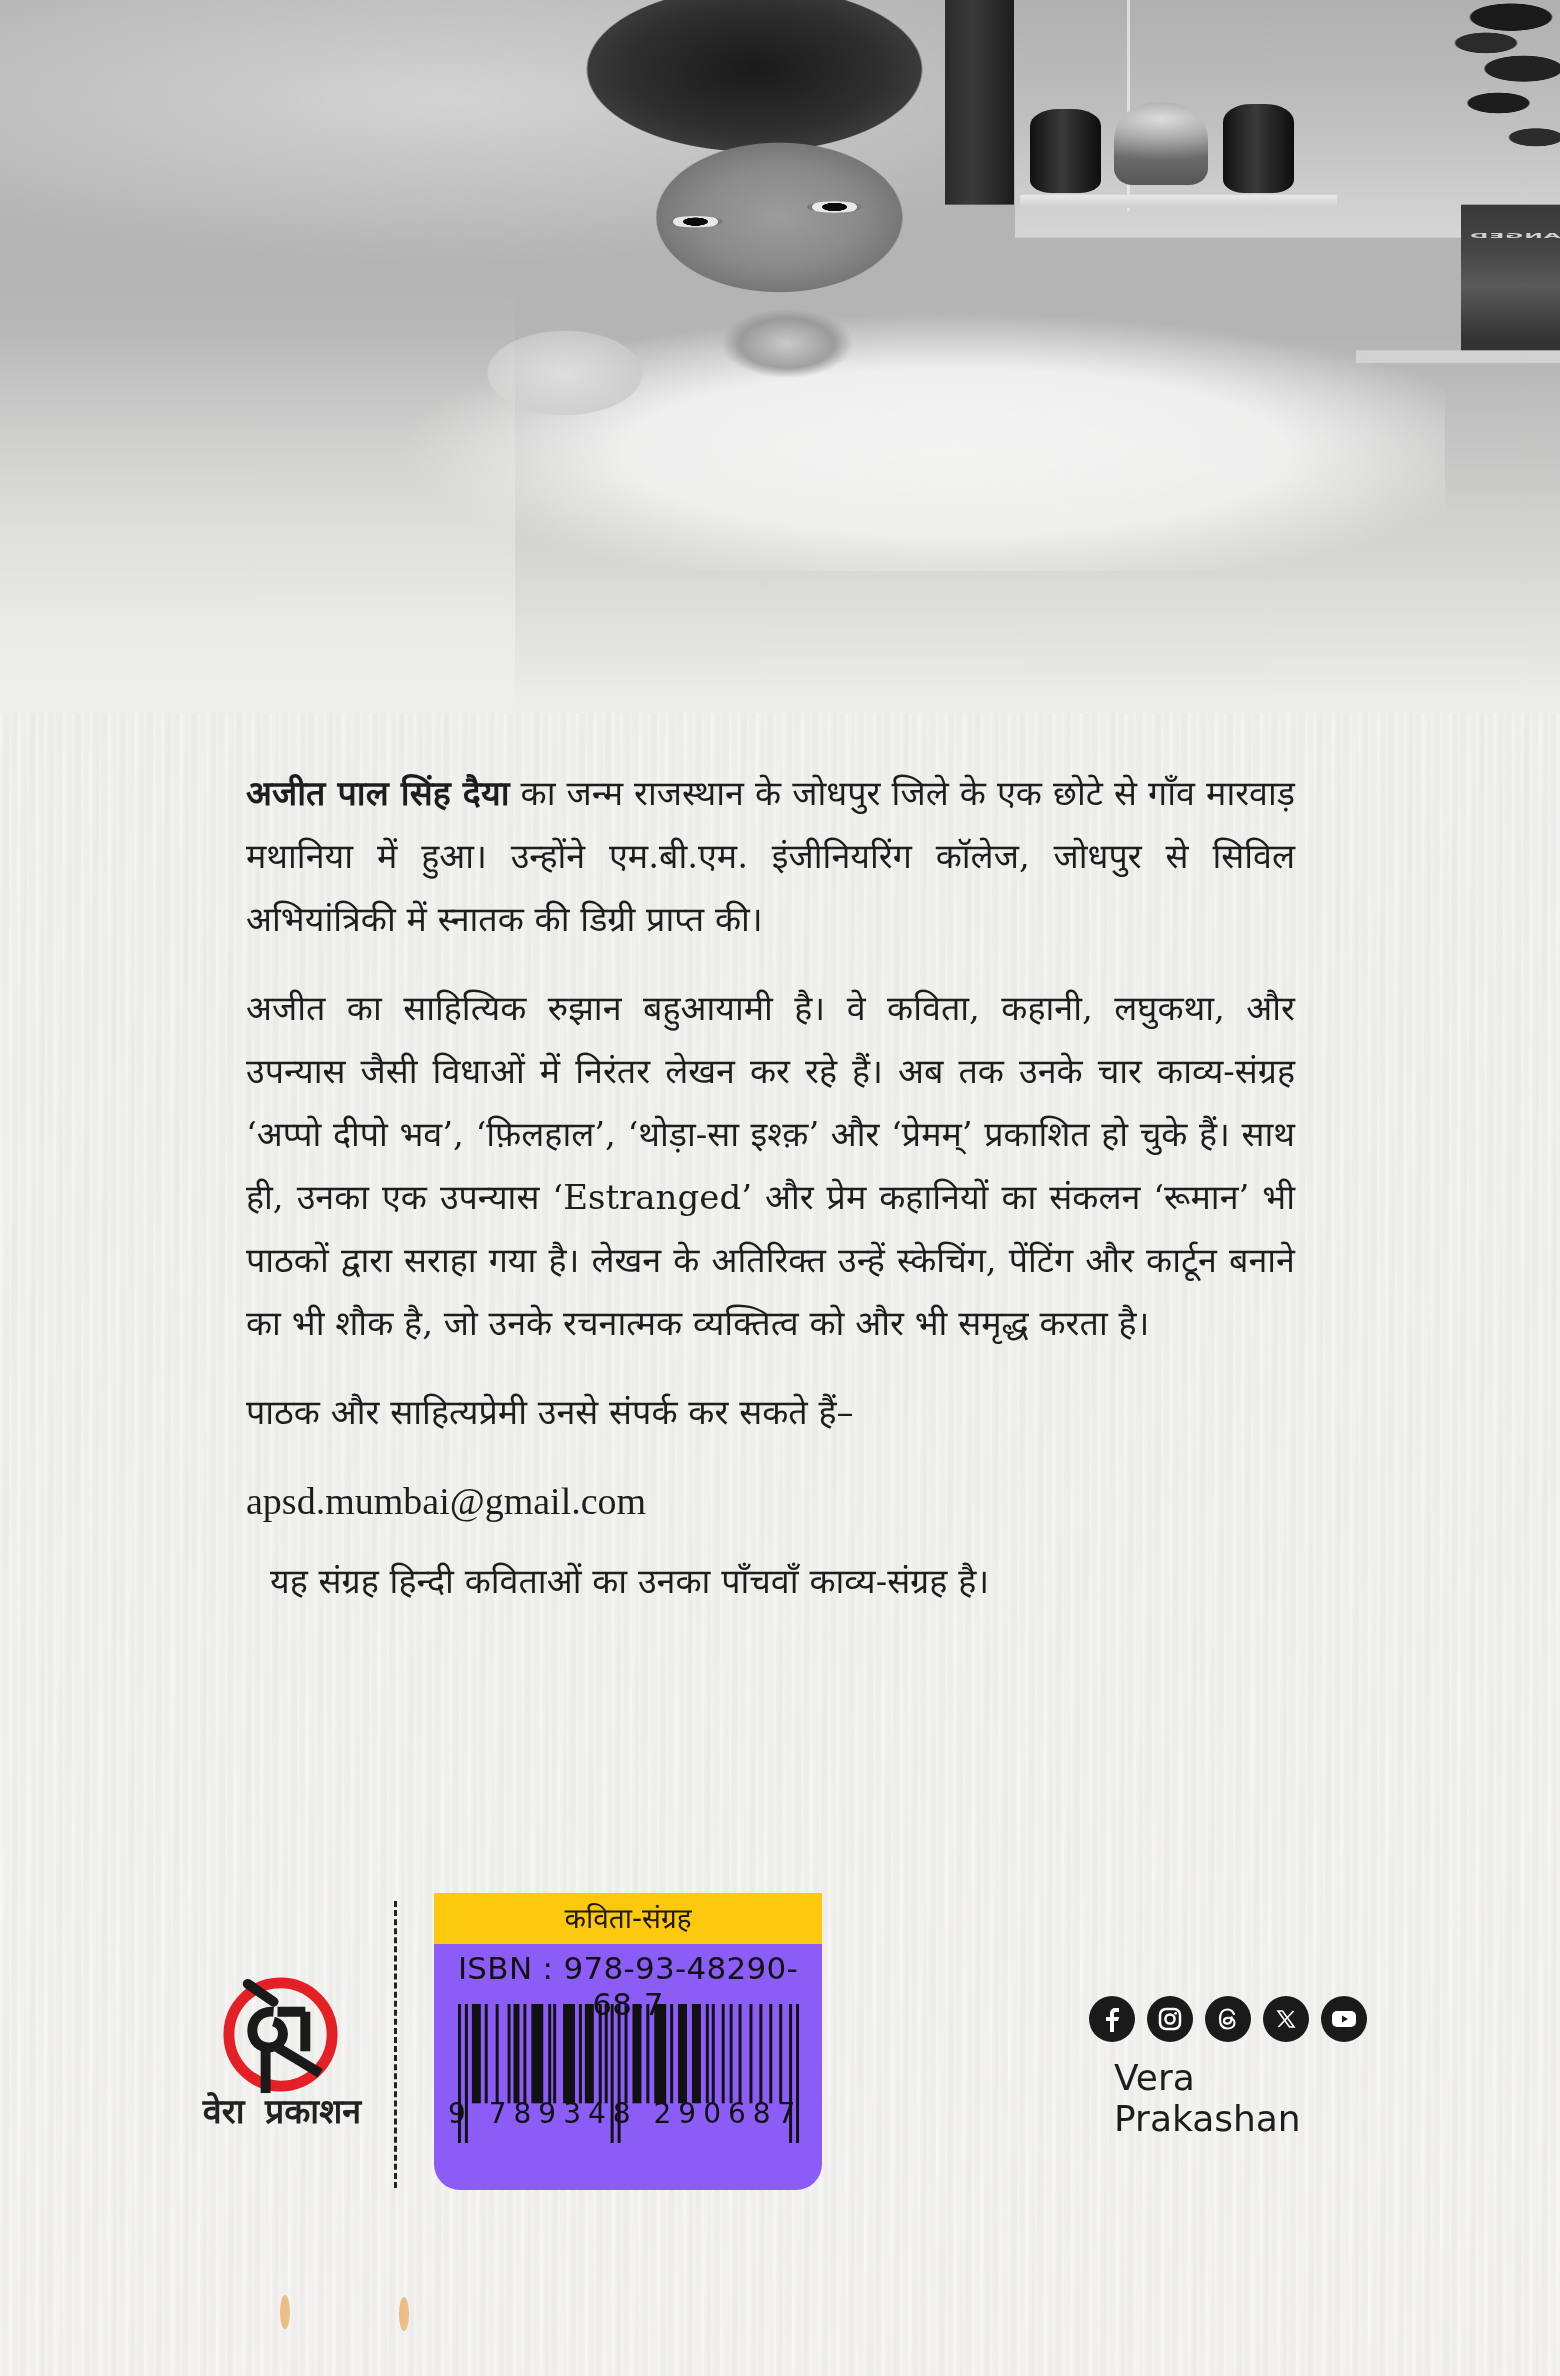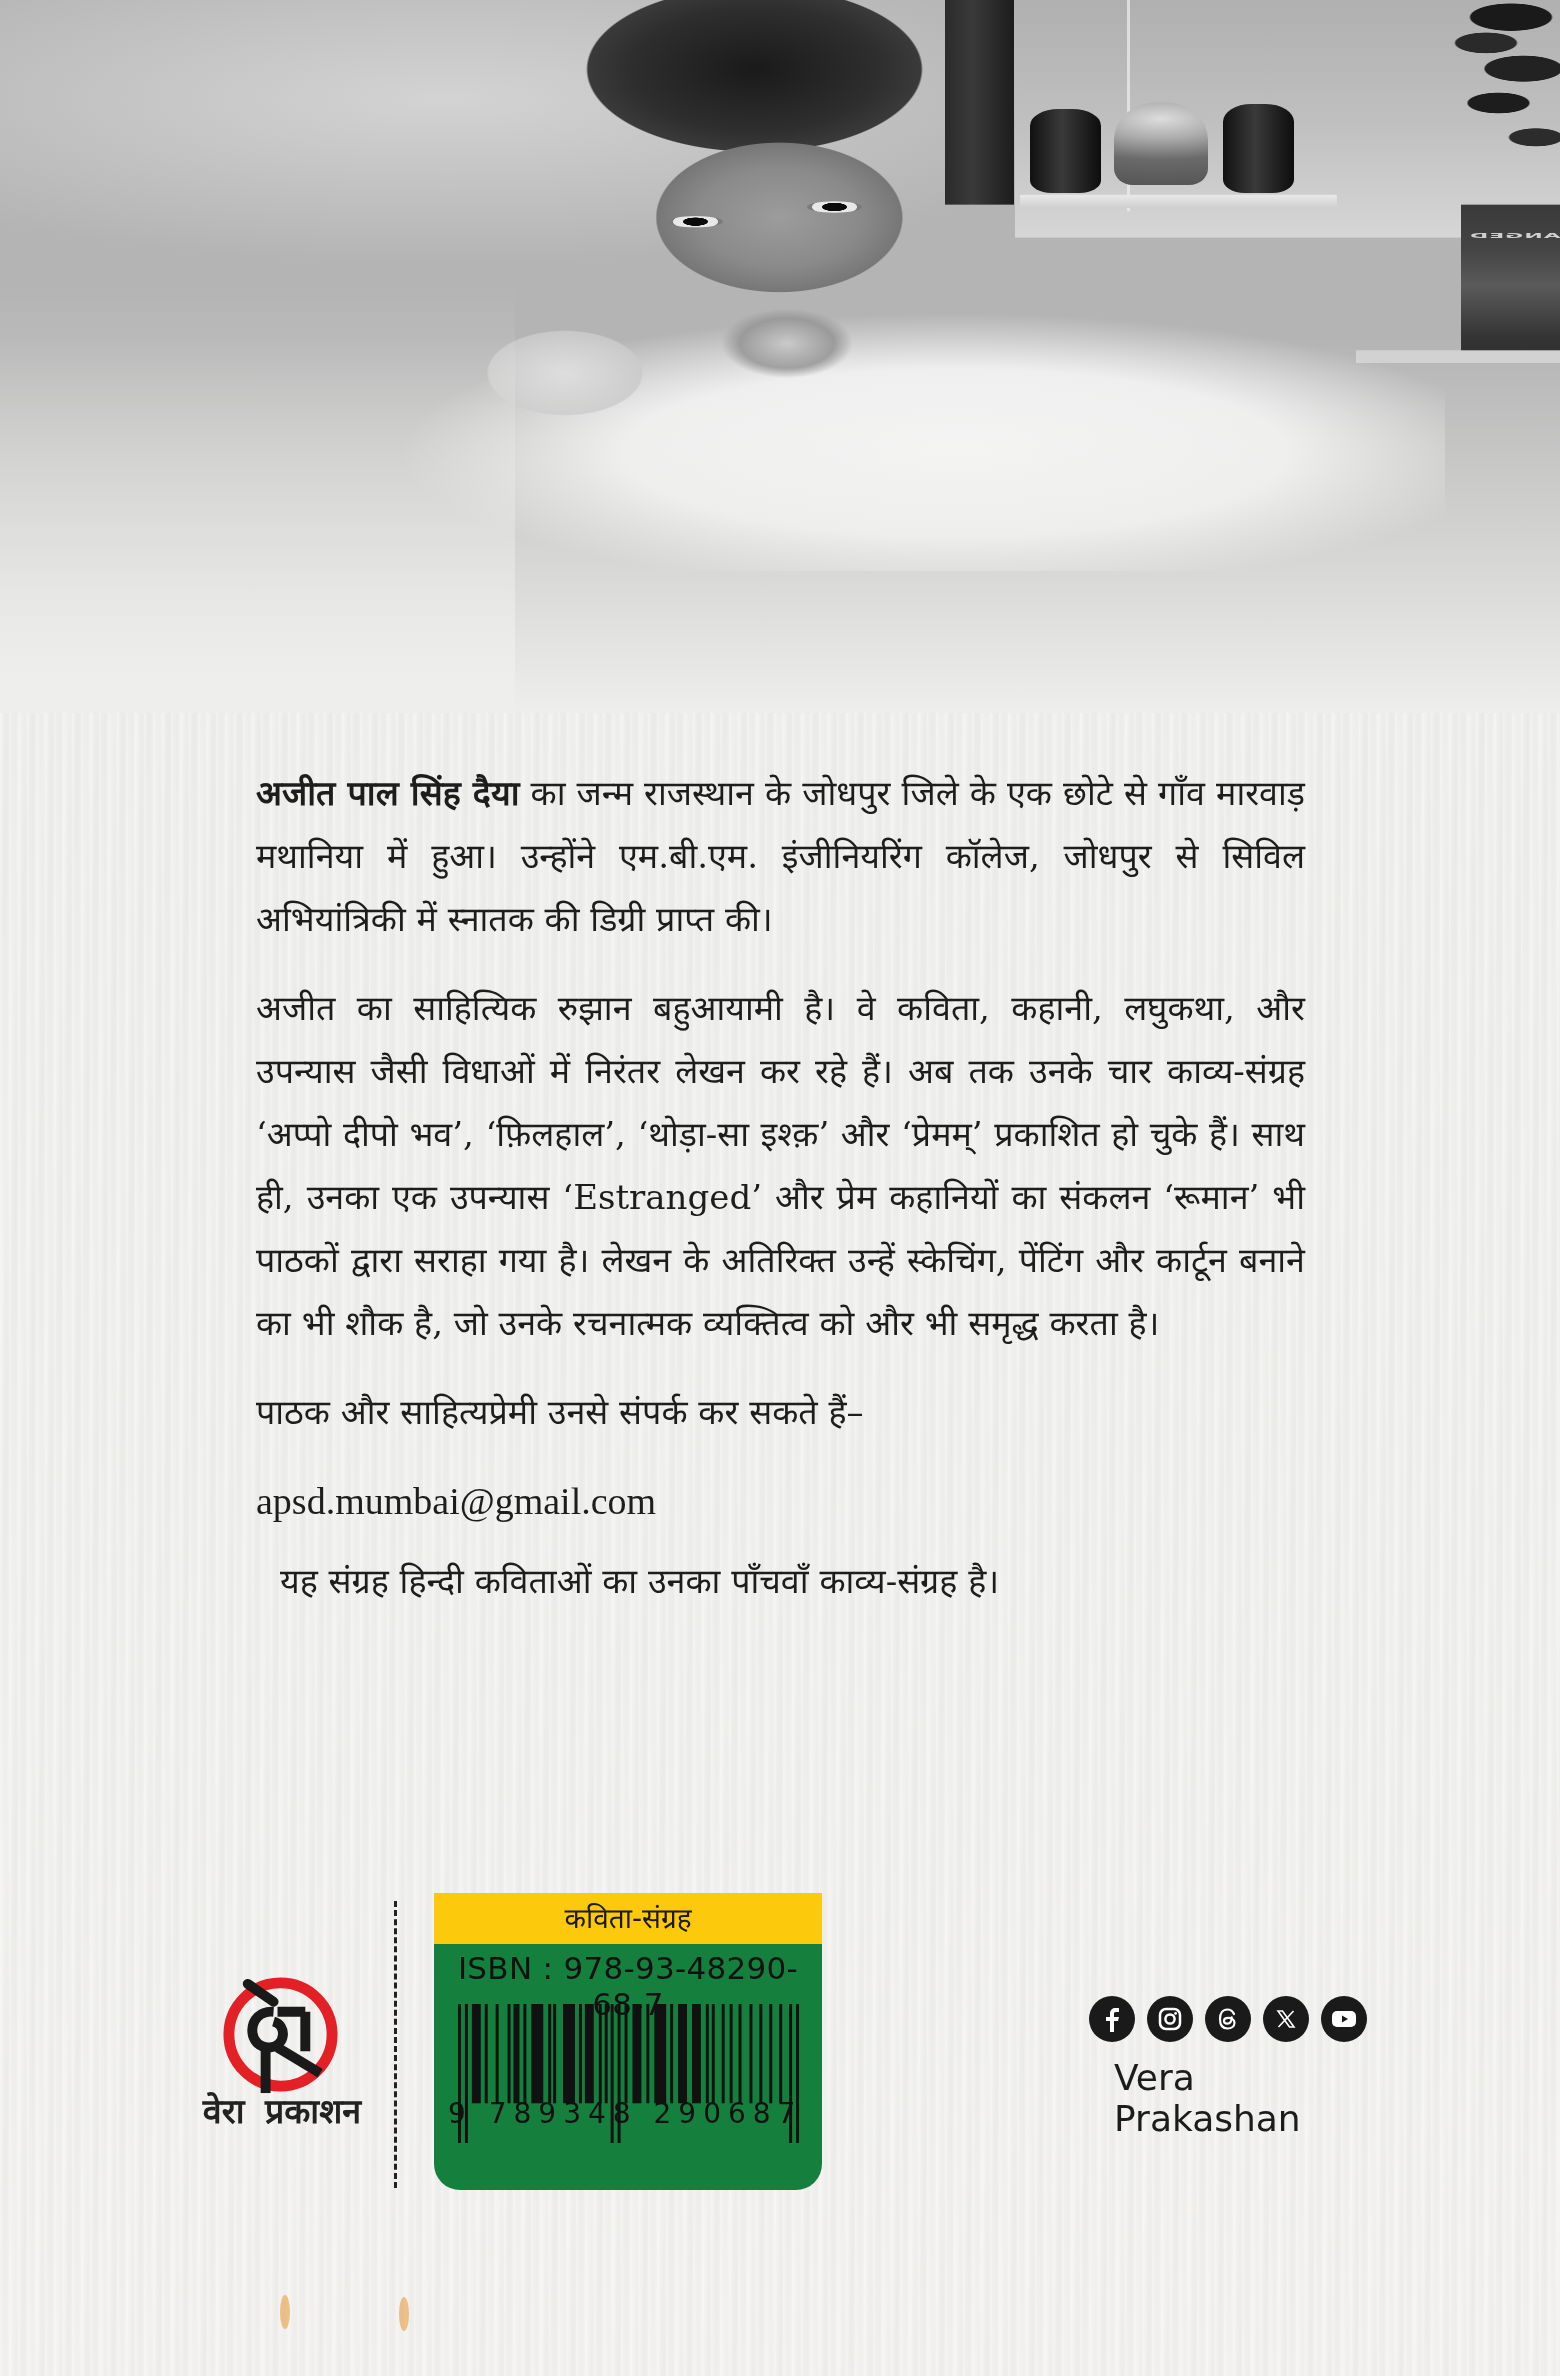--- a/index.html
+++ b/index.html
@@ -99,21 +99,21 @@
     }
     .photo .fade-left {
       position: absolute; left: 0; top: 0; width: 515px; height: 713px;
       background: linear-gradient(180deg, rgba(238,238,236,0) 40%, rgba(238,238,236,0.5) 80%, #eeeeec 100%);
     }
     
     .photo-inner { position: absolute; left: 0; top: 0; width: 1560px; height: 2138px; transform: scale(1, 0.3333); transform-origin: 0 0; }
 
     
     .bio {
-      position: absolute; left: 256px; top: 762px; width: 1049px;
+      position: absolute; left: 246px; top: 762px; width: 1049px;
       font-size: 34px; line-height: 63px; color: #1d1d1d;
       font-family: "DejaVu Serif", "Liberation Serif", serif;
     }
     .bio p { text-align: justify; text-align-last: left; }
     .bio p + p { margin-top: 26px; }
     .bio .name { font-weight: bold; }
     .bio .email { font-family: "Liberation Serif", serif; font-size: 38px; }
     .bio p.contact { margin-top: 26px; }
     .bio p.closing { margin-top: 16px; margin-left: 24px; }
 
@@ -124,21 +124,21 @@
     .publisher-name {
       position: absolute; left: 178px; top: 2087px; width: 208px; text-align: center;
       font-family: Liberation Mono, monospace; font-weight: bold; font-size: 34px; color: #222;
     }
     .divider {
       position: absolute; left: 394px; top: 1901px; height: 287px; width: 0;
       border-left: 3px dashed #222;
     }
     .isbn-card {
       position: absolute; left: 434px; top: 1893px; width: 388px; height: 297px;
-      background: #15803d; border-radius: 0 0 26px 26px;
+      background: #8b5cf6; border-radius: 0 0 26px 26px;
     }
     .isbn-card .genre {
       height: 51px; background: #fcc90c; text-align: center;
       font-family: "DejaVu Sans", sans-serif; font-size: 28px; line-height: 51px; color: #1a1a1a;
     }
     .isbn-card .isbn {
       text-align: center; font-family: "DejaVu Sans", sans-serif; font-size: 31px;
       margin-top: 6px; color: #111; letter-spacing: 0.3px;
     }
     .barcode {

